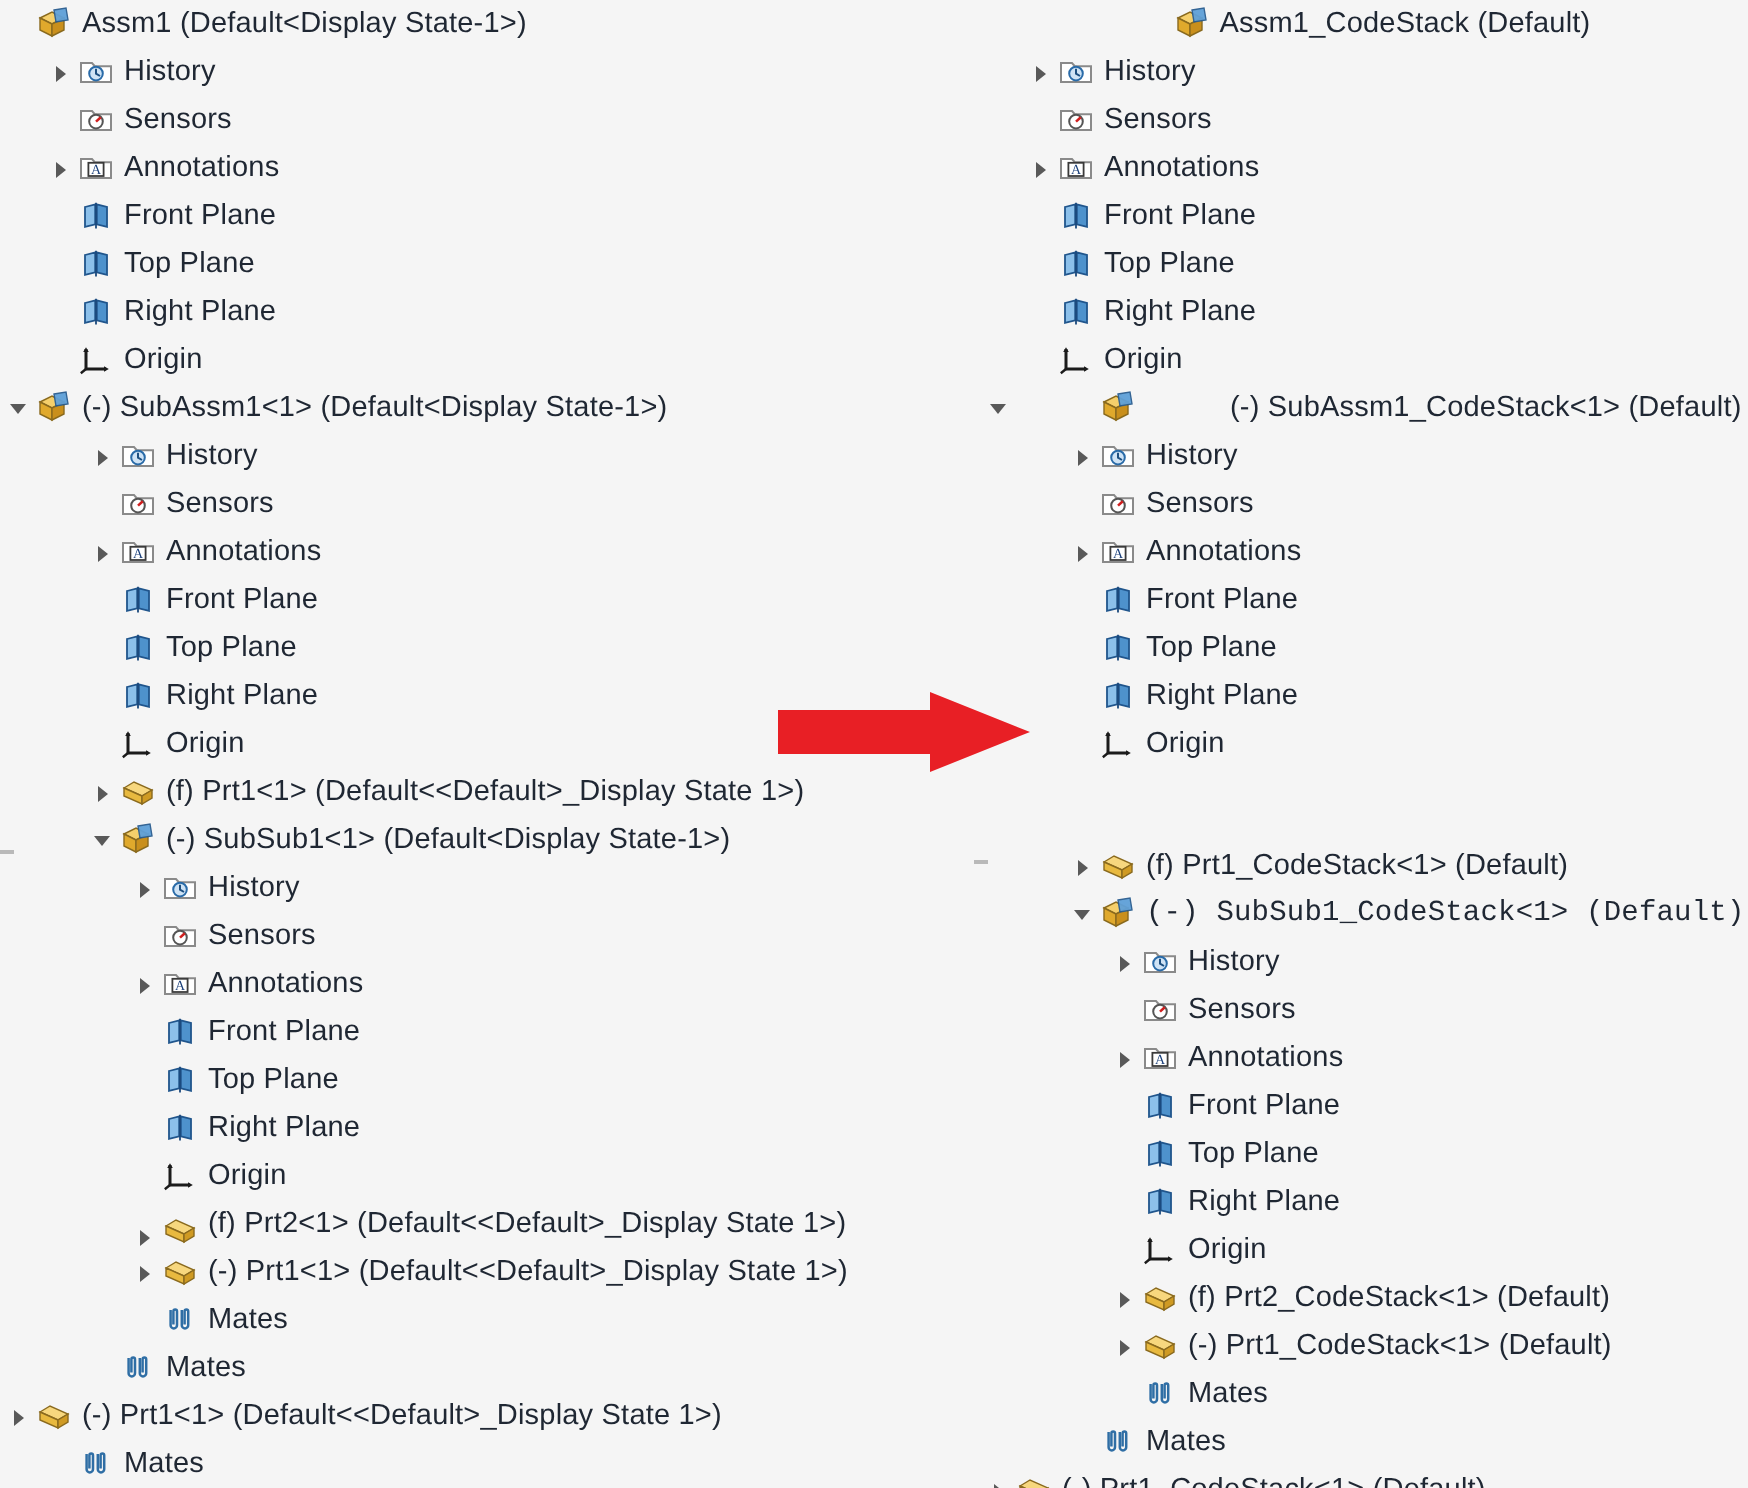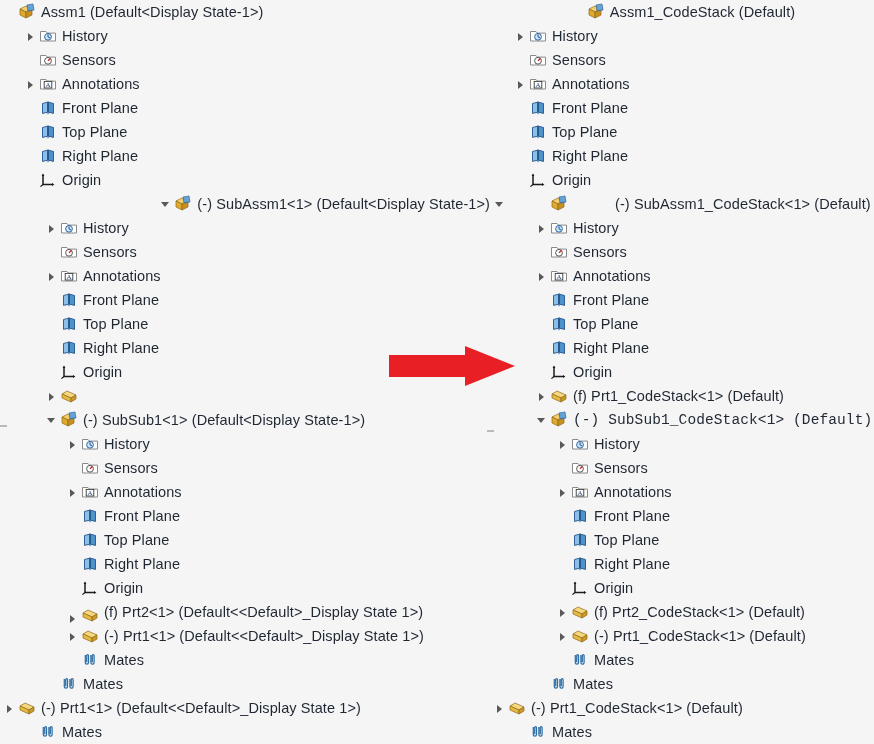--- a/index.html
+++ b/index.html
@@ -167,21 +167,21 @@
         <span class="ico">
           <svg viewBox="0 0 18 18">
             <path d="M4 3.5 V13.5 H14" stroke="#1b1b1b" stroke-width="1.5" fill="none"></path>
             <polygon points="2.6,5 5.4,5 4,2.6" fill="#1b1b1b"></polygon>
             <polygon points="13,12.1 13,14.9 15.4,13.5" fill="#1b1b1b"></polygon>
             <path d="M4 13.5 L1.4 15.6" stroke="#1b1b1b" stroke-width="1.2"></path>
           </svg>
         </span>
         <span class="row-label">Origin</span>
       </div>
-      <div class="row" style="padding-left: 4px; justify-content: flex-end;">
+      <div class="row" style="padding-left: 4px;">
         <span class="twisty expanded"></span>
         <span class="ico">
           <svg viewBox="0 0 18 18">
             <polygon points="2,6 8,3 14,6 8,9" fill="#f5cf6b" stroke="#8a6a1e" stroke-width="0.7"></polygon>
             <polygon points="2,6 8,9 8,15 2,12" fill="#e0a92c" stroke="#8a6a1e" stroke-width="0.7"></polygon>
             <polygon points="14,6 8,9 8,15 14,12" fill="#c98f1c" stroke="#8a6a1e" stroke-width="0.7"></polygon>
             <polygon points="9,2 15,1 16,7 10,8" fill="#5fa0d8" stroke="#2a5d8f" stroke-width="0.7" opacity="0.95"></polygon>
           </svg>
         </span>
         <span class="row-label">(-) SubAssm1&lt;1&gt;  (Default&lt;Display State-1&gt;)</span>
@@ -266,20 +266,21 @@
       </div>
       <div class="row" style="padding-left: 46px;">
         <span class="twisty collapsed"></span>
         <span class="ico">
           <svg viewBox="0 0 18 18">
             <polygon points="2,7 7,4 16,8 11,11" fill="#f7d77e" stroke="#8a6a1e" stroke-width="0.7"></polygon>
             <polygon points="2,7 11,11 11,15 2,11" fill="#e8b93f" stroke="#8a6a1e" stroke-width="0.7"></polygon>
             <polygon points="16,8 11,11 11,15 16,12" fill="#cf9a23" stroke="#8a6a1e" stroke-width="0.7"></polygon>
           </svg>
         </span>
+        <span class="row-label">(f) Prt1&lt;1&gt;  (Default&lt;&lt;Default&gt;_Display State 1&gt;)</span>
       </div>
       <div class="row" style="padding-left: 46px;">
         <span class="twisty expanded"></span>
         <span class="ico">
           <svg viewBox="0 0 18 18">
             <polygon points="2,6 8,3 14,6 8,9" fill="#f5cf6b" stroke="#8a6a1e" stroke-width="0.7"></polygon>
             <polygon points="2,6 8,9 8,15 2,12" fill="#e0a92c" stroke="#8a6a1e" stroke-width="0.7"></polygon>
             <polygon points="14,6 8,9 8,15 14,12" fill="#c98f1c" stroke="#8a6a1e" stroke-width="0.7"></polygon>
             <polygon points="9,2 15,1 16,7 10,8" fill="#5fa0d8" stroke="#2a5d8f" stroke-width="0.7" opacity="0.95"></polygon>
           </svg>
@@ -602,21 +603,21 @@
         <span class="ico">
           <svg viewBox="0 0 18 18">
             <path d="M4 3.5 V13.5 H14" stroke="#1b1b1b" stroke-width="1.5" fill="none"></path>
             <polygon points="2.6,5 5.4,5 4,2.6" fill="#1b1b1b"></polygon>
             <polygon points="13,12.1 13,14.9 15.4,13.5" fill="#1b1b1b"></polygon>
             <path d="M4 13.5 L1.4 15.6" stroke="#1b1b1b" stroke-width="1.2"></path>
           </svg>
         </span>
         <span class="row-label">Origin</span>
       </div>
-      <div class="row" style="padding-left: 46px;">
+      <div class="row" style="padding-left: 46px; margin-top: 37px;">
         <span class="twisty collapsed"></span>
         <span class="ico">
           <svg viewBox="0 0 18 18">
             <polygon points="2,7 7,4 16,8 11,11" fill="#f7d77e" stroke="#8a6a1e" stroke-width="0.7"></polygon>
             <polygon points="2,7 11,11 11,15 2,11" fill="#e8b93f" stroke="#8a6a1e" stroke-width="0.7"></polygon>
             <polygon points="16,8 11,11 11,15 16,12" fill="#cf9a23" stroke="#8a6a1e" stroke-width="0.7"></polygon>
           </svg>
         </span>
         <span class="row-label">(f) Prt1_CodeStack&lt;1&gt;  (Default)</span>
       </div>

